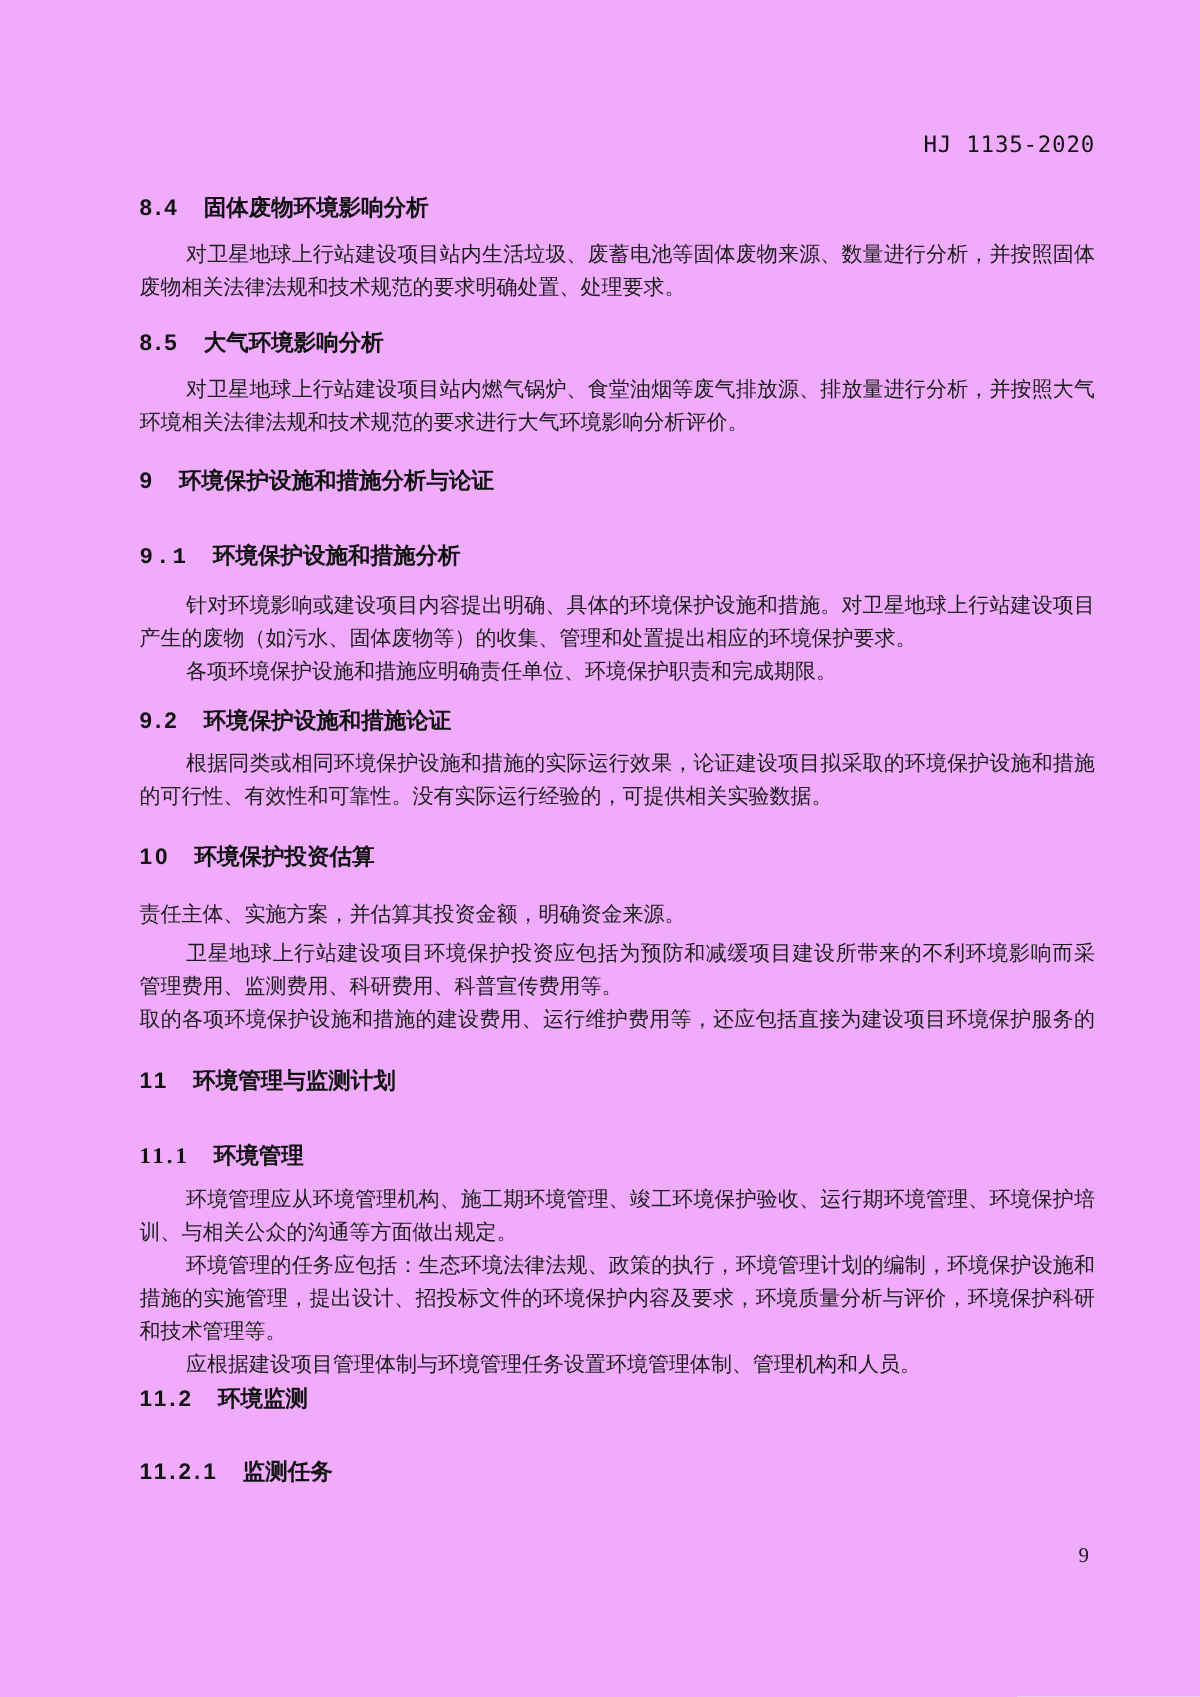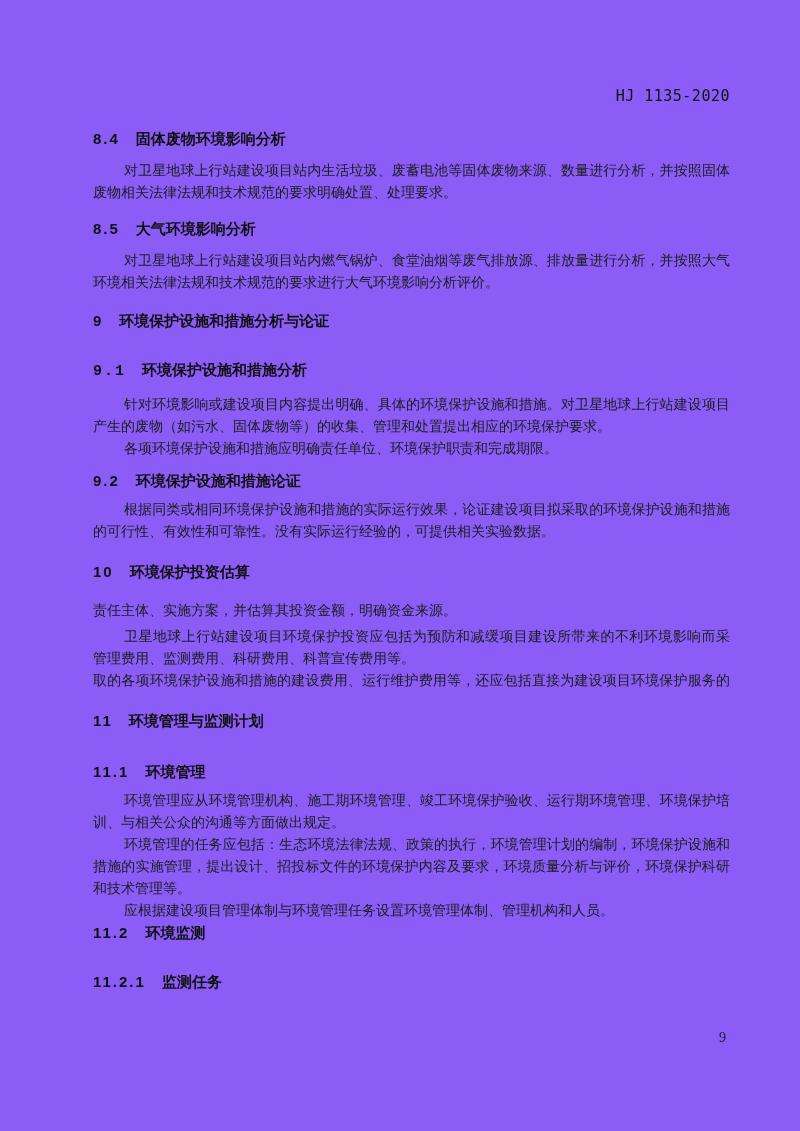--- a/index.html
+++ b/index.html
@@ -1,21 +1,21 @@
 <!DOCTYPE html>
 <html lang="zh"><head>
 <meta charset="utf-8">
 <style>
   html, body { margin: 0; padding: 0; background: #e8e8e8; }
   .page {
     position: relative;
     width: 800px;
     height: 1131px;
     margin: 0 auto;
-    background: #8b5cf6;
+    background: #f0abfc;
     box-sizing: border-box;
     padding: 88px 70px 0 93px;
     color: #1c1c1c;
     font-family: "Liberation Serif", "DejaVu Serif", serif;
   }
   .doc-header {
     height: 16px;
     text-align: right;
     font-family: "DejaVu Sans Mono", monospace;
     font-size: 15px;
@@ -44,21 +44,21 @@
   .mt-H9   { margin-top: 18px; }
   .mt-h91  { margin-top: 34px; font-family: Liberation Mono, monospace; }
   .mt-p91a { margin-top: 14px; }
   .mt-p91b { margin-top: 0; }
   .mt-h92  { margin-top: 12px; }
   .mt-p92  { margin-top: 10px; }
   .mt-H10  { margin-top: 20px; }
   .mt-p10a { margin-top: 20px; }
   .mt-p10b { margin-top: 4px; }
   .mt-H11  { margin-top: 20px; }
-  .mt-h111 { margin-top: 34px; }
+  .mt-h111 { margin-top: 34px; font-family: Liberation Serif, serif; }
   .mt-p111a{ margin-top: 10px; }
   .mt-p111b{ margin-top: 0; }
   .mt-p111c{ margin-top: 0; }
   .mt-h112 { margin-top: 2px; }
   .mt-h1121{ margin-top: 32px; }
   .page-number {
     position: absolute;
     top: 1030px;
     right: 74px;
     font-size: 14px;

